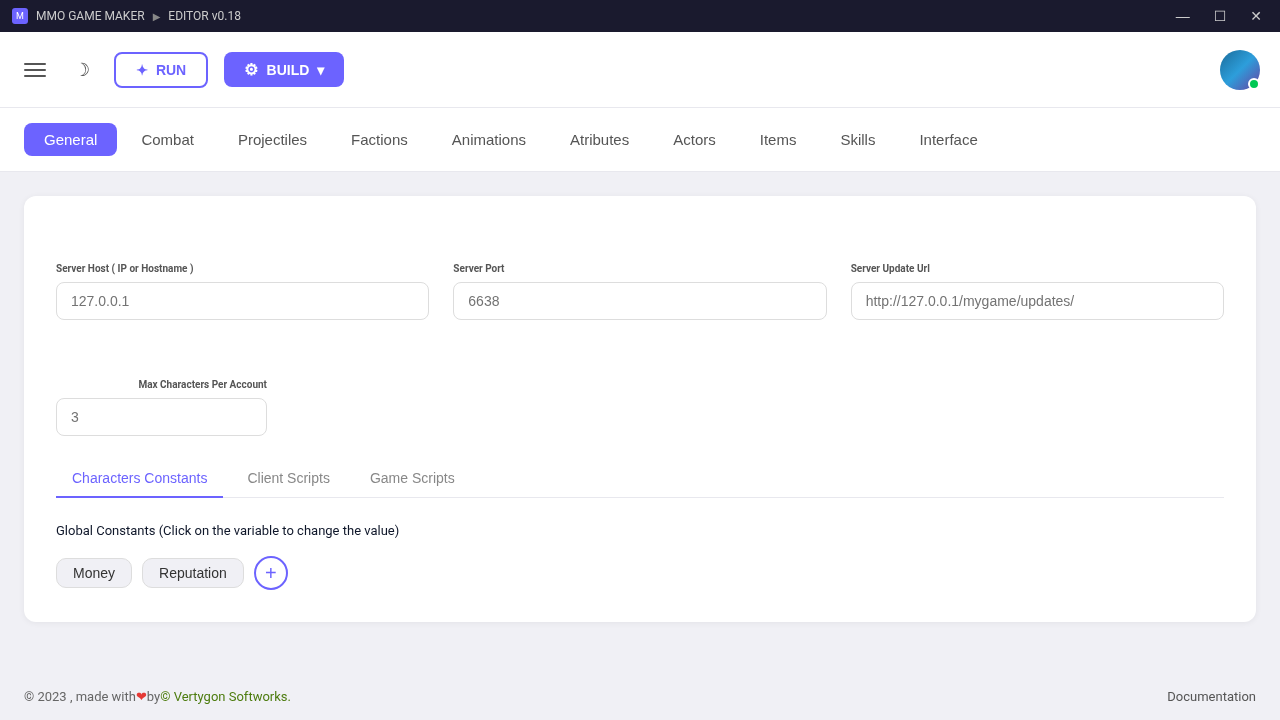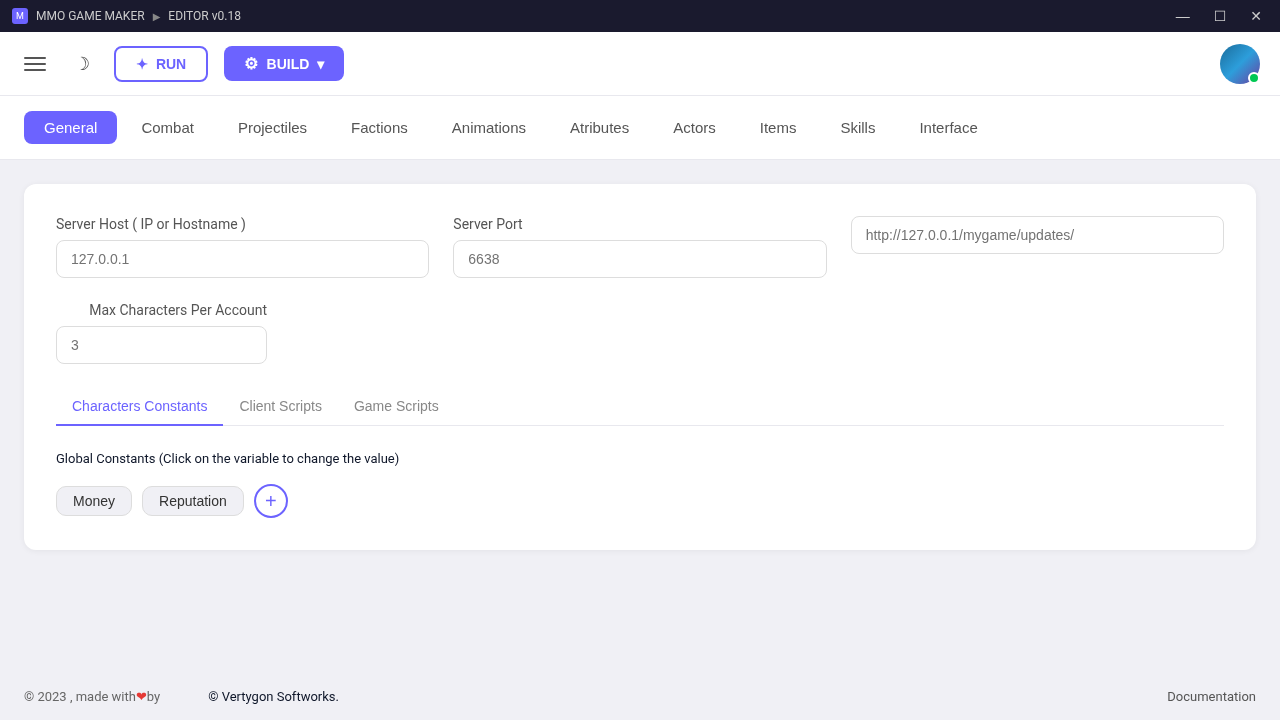--- a/index.html
+++ b/index.html
@@ -38,21 +38,21 @@
       display: flex; gap: 12px;
     }
     .title-bar-btn {
       background: none; border: none; color: #ccc;
       font-size: 14px; cursor: pointer; padding: 2px 6px;
     }
 
     
     .app-header {
       background: white;
-      height: 64px;
+      height: 76px;
       display: flex;
       align-items: center;
       padding: 0 20px;
       border-bottom: 1px solid #e8e8ee;
       flex-shrink: 0;
       gap: 16px;
     }
     .hamburger-btn {
       background: none; border: none; cursor: pointer;
       display: flex; flex-direction: column; gap: 4px; padding: 4px;
@@ -151,38 +151,39 @@
       margin-bottom: 24px;
     }
     .form-group {
       display: flex;
       flex-direction: column;
       gap: 8px;
       flex: 1;
     }
     .form-group.narrow { flex: 0 0 auto; min-width: 200px; align-items: flex-end; }
     .form-label {
-      font-size: 14px;
+      font-size: 10px;
       color: #555;
-      font-weight: 400;
+      font-weight: 700;
+      margin-top: 35px;
     }
     .form-input {
       border: 1px solid #ddd;
       border-radius: 8px;
       padding: 10px 14px;
       font-size: 14px;
       color: #737373;
       outline: none;
       background: white;
     }
 
     
     .sub-tabs {
       display: flex;
-      gap: 0;
+      gap: 8px;
       border-bottom: 1px solid #e8e8ee;
       margin-bottom: 24px;
     }
     .sub-tab {
       padding: 10px 16px;
       background: none;
       border: none;
       font-size: 14px;
       color: #888;
       cursor: pointer;
@@ -233,21 +234,21 @@
     .footer {
       height: 48px;
       display: flex;
       align-items: center;
       padding: 0 24px;
       font-size: 13px;
       color: #666;
       flex-shrink: 0;
       background: #f0f0f5;
     }
-    .footer-link { color: #0f172a; text-decoration: none; margin-left: 48px; }
+    .footer-link { color: #4d7c0f; text-decoration: none; }
     .footer-heart { color: #e53935; }
     .footer-doc {
       margin-left: auto;
       color: #555;
       cursor: pointer;
     }
 
     
     .icon-run::before { content: '✦'; font-size: 14px; }
     .icon-gear::before { content: '⚙'; font-size: 16px; }
@@ -311,20 +312,21 @@
     <div class="form-row">
       <div class="form-group">
         <label class="form-label">Server Host ( IP or Hostname )</label>
         <input class="form-input" type="text" value="127.0.0.1" style="">
       </div>
       <div class="form-group">
         <label class="form-label">Server Port</label>
         <input class="form-input" type="text" value="6638" style="">
       </div>
       <div class="form-group">
+        <label class="form-label">Server Update Url</label>
         <input class="form-input" type="text" value="http://127.0.0.1/mygame/updates/" style="">
       </div>
     </div>
 
     <div class="form-row">
       <div class="form-group narrow">
         <label class="form-label">Max Characters Per Account</label>
         <input class="form-input" type="text" value="3" style="">
       </div>
     </div>

